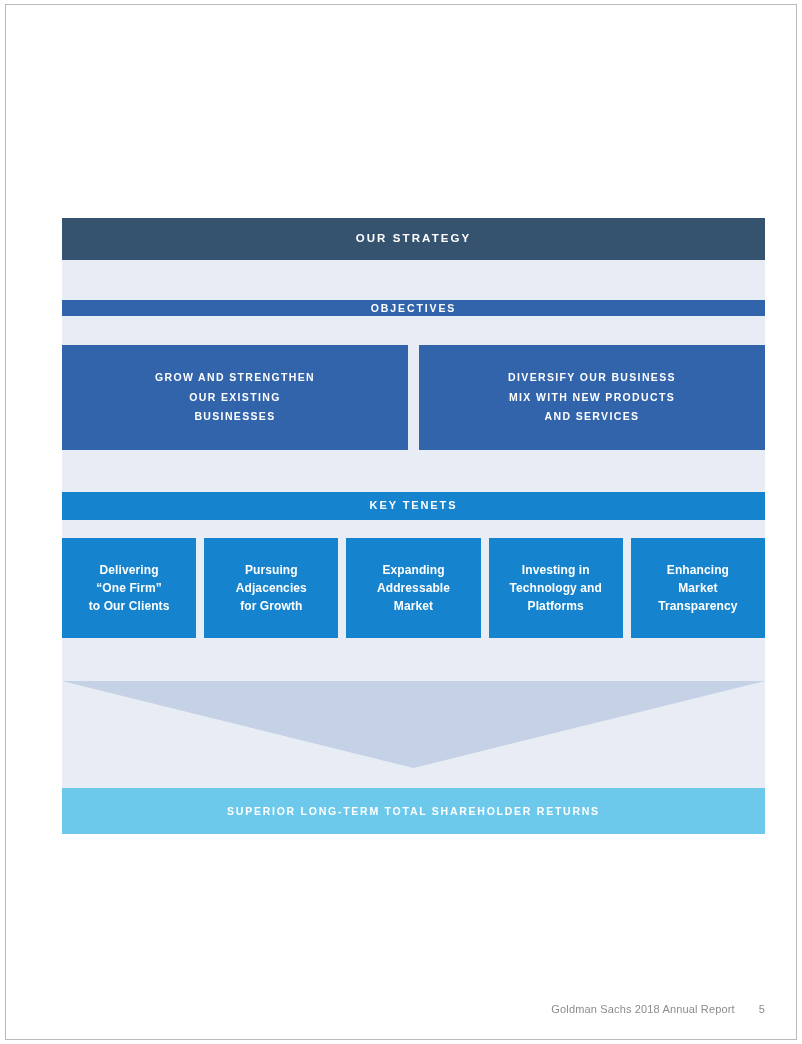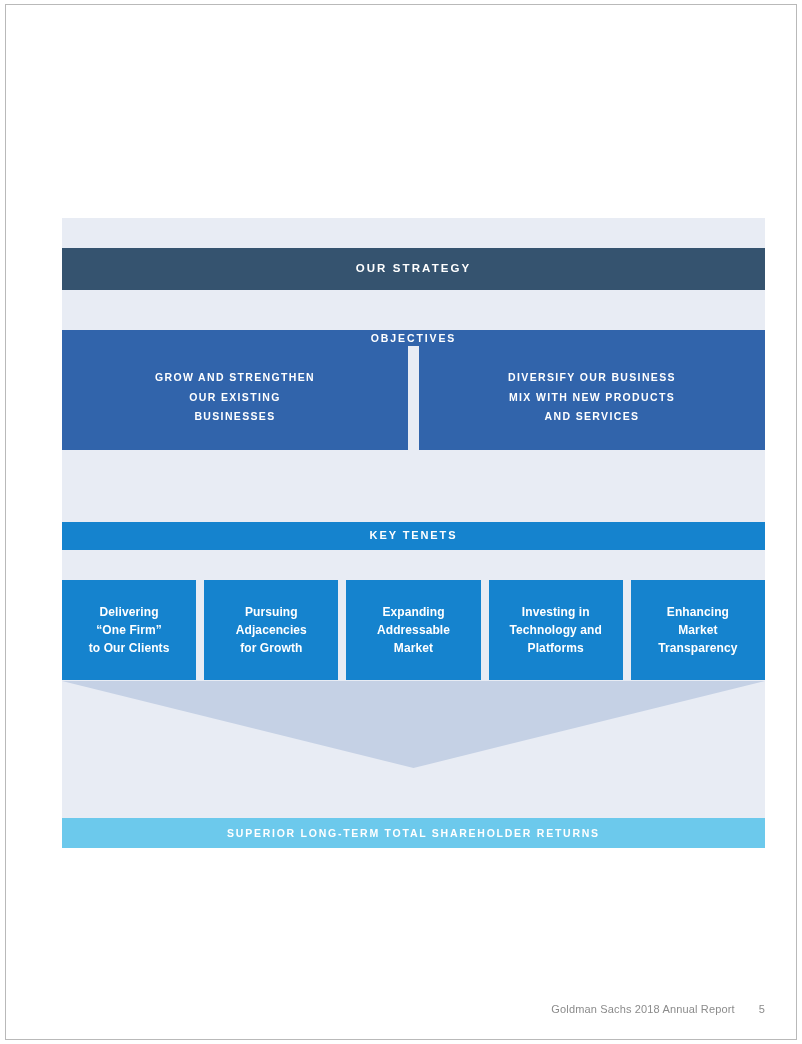--- a/index.html
+++ b/index.html
@@ -42,21 +42,20 @@
 
   .band {
     position: absolute;
     left: 0;
     width: 703px;
     display: flex;
     align-items: center;
     justify-content: center;
     text-align: center;
     color: #ffffff;
-    margin-top: 30px;
   }
 
   .band-title {
     font-size: 11.5px;
     font-weight: bold;
     letter-spacing: 2.1px;
     line-height: 1.2;
     color: #ffffff;
   }
 
@@ -79,21 +78,21 @@
   #tenets-band {
     top: 274px;
     height: 28px;
     background: #1583ce;
   }
   #tenets-band .band-title { font-size: 11px; letter-spacing: 1.9px; }
 
   
   #returns-band {
     top: 570px;
-    height: 30px;
+    height: 46px;
     background: #6cc9ec;
   }
   #returns-band .band-title { font-size: 10.5px; letter-spacing: 1.75px; }
 
   
   #objectives-row {
     position: absolute;
     left: 0;
     top: 127px;
     width: 703px;
@@ -123,21 +122,20 @@
 
   
   #tenets-row {
     position: absolute;
     left: 0;
     top: 320px;
     width: 703px;
     height: 100px;
     display: flex;
     gap: 8px;
-    margin-top: 42px;
   }
 
   .tenet-box {
     flex: 1 1 0;
     background: #1583ce;
     display: flex;
     align-items: center;
     justify-content: center;
     padding: 6px 6px;
   }

